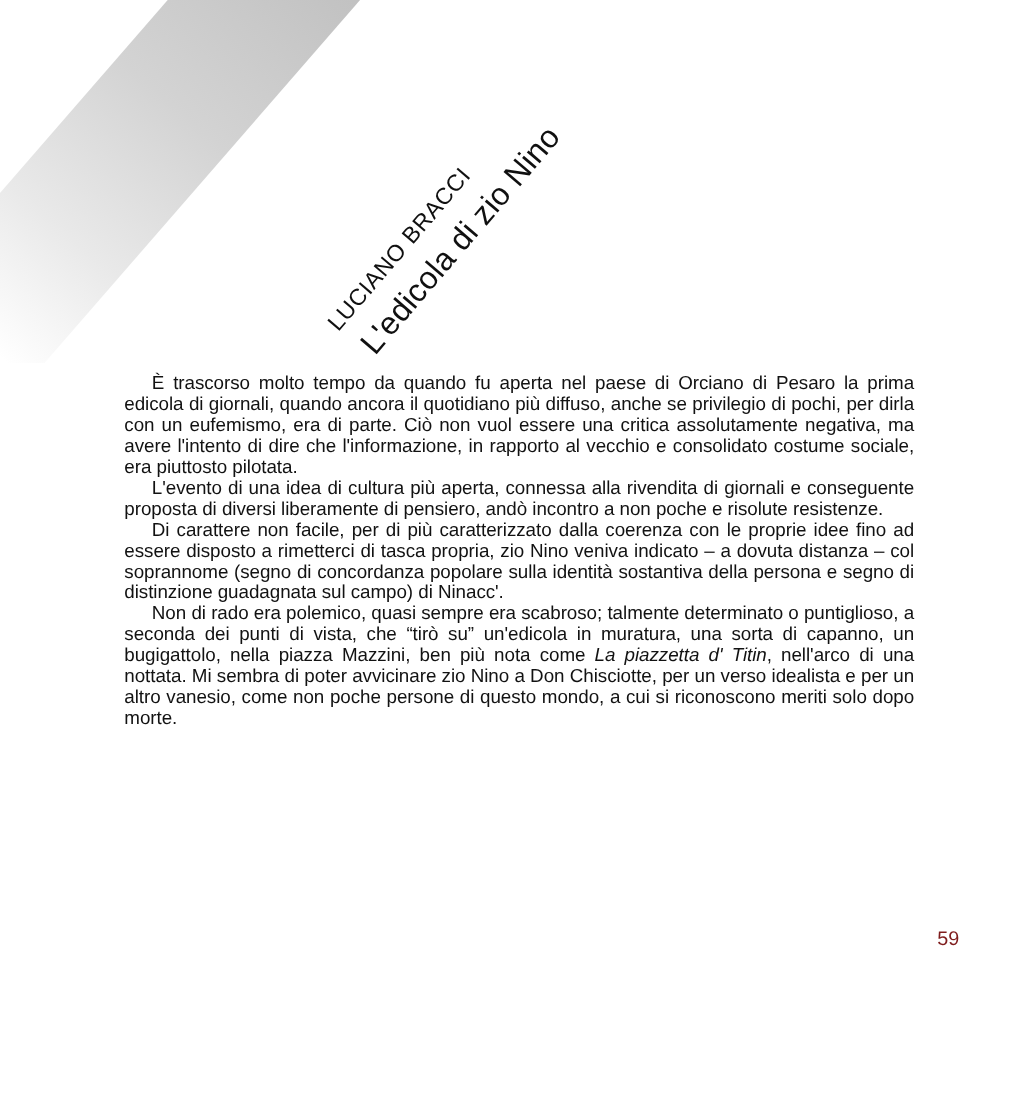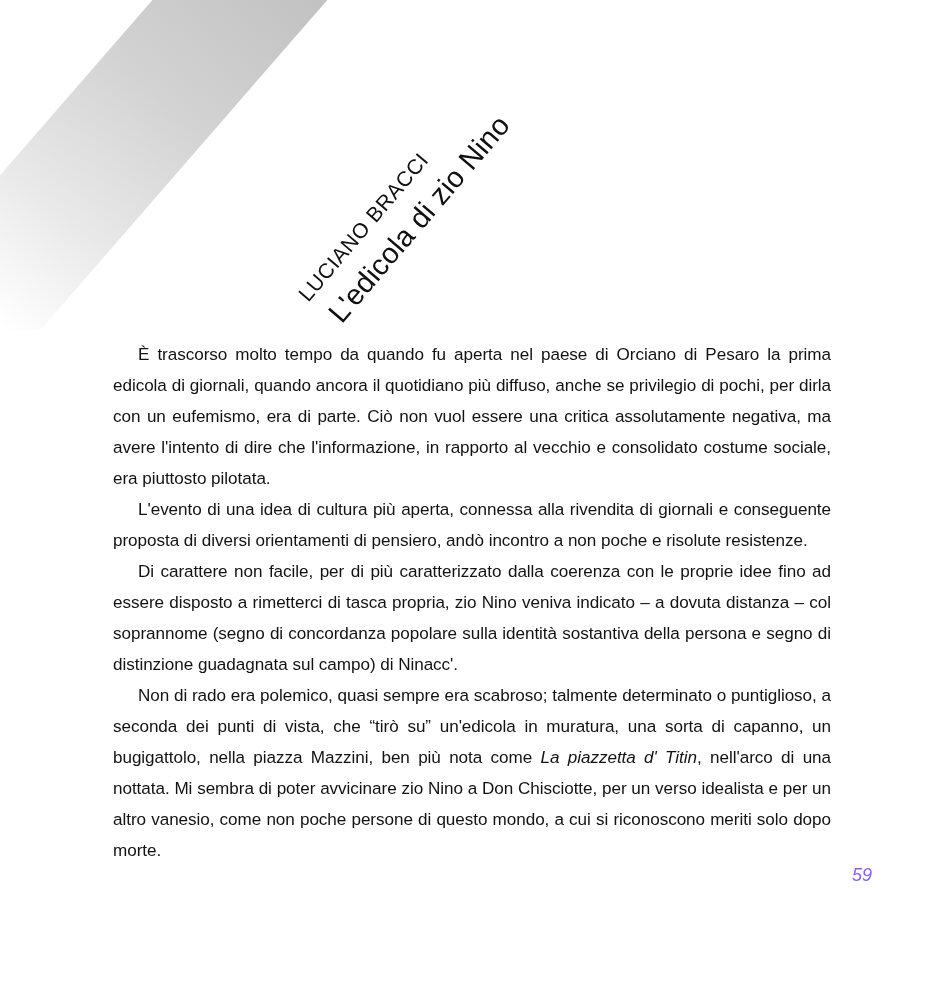--- a/index.html
+++ b/index.html
@@ -73,61 +73,60 @@
     top: 339px;
     width: 718px;
   }
 
   .para {
     margin: 0;
     text-align: justify;
     text-justify: inter-word;
     text-indent: 25px;
     font-size: 17.1px;
-    line-height: 31px;
+    line-height: 19px;
     letter-spacing: -0.05px;
     word-spacing: 0px;
     color: #121212;
   }
 
   .para em {
     font-style: italic;
   }
 
   
   .para:last-child { margin-bottom: 0; }
 
   
   #page-number {
     position: absolute;
     left: 852px;
-    top: 865px;
+    top: 843px;
     font-size: 18px;
-    font-style: italic;
-    color: #8b5cf6;
+    color: #7f1d1d;
   }
 </style>
 </head>
 <body>
 
 <div id="page">
 
   <div id="header-band">
     <div id="band-shape"></div>
   </div>
 
   <div class="head-text" id="author-line">LUCIANO BRACCI</div>
 
   <div class="head-text" id="chapter-title">L'edicola di zio Nino</div>
 
   <div id="body-column">
 
     <p class="para">È trascorso molto tempo da quando fu aperta nel paese di Orciano di Pesaro la prima edicola di giornali, quando ancora il quotidiano più diffuso, anche se privilegio di pochi, per dirla con un eufemismo, era di parte. Ciò non vuol essere una critica assolutamente negativa, ma avere l'intento di dire che l'informazione, in rapporto al vecchio e consolidato costume sociale, era piuttosto pilotata.</p>
 
-    <p class="para">L'evento di una idea di cultura più aperta, connessa alla rivendita di giornali e conseguente proposta di diversi orientamenti di pensiero, andò incontro a non poche e risolute resistenze.</p>
+    <p class="para">L'evento di una idea di cultura più aperta, connessa alla rivendita di giornali e conseguente proposta di diversi liberamente di pensiero, andò incontro a non poche e risolute resistenze.</p>
 
     <p class="para">Di carattere non facile, per di più caratterizzato dalla coerenza con le proprie idee fino ad essere disposto a rimetterci di tasca propria, zio Nino veniva indicato – a dovuta distanza – col soprannome (segno di concordanza popolare sulla identità sostantiva della persona e segno di distinzione guadagnata sul campo) di Ninacc'.</p>
 
 
 
     <p class="para"><span>Non di rado era polemico, quasi sempre era scabroso; talmente determinato o puntiglioso, a seconda dei punti di vista, che “tirò su” un'edicola in muratura, una sorta di capanno, un bugigattolo, nella piazza Mazzini, ben più nota come </span><em>La piazzetta d' Titin</em><span>, nell'arco di una nottata. Mi sembra di poter avvicinare zio Nino a Don Chisciotte, per un verso idealista e per un altro vanesio, come non poche persone di questo mondo, a cui si riconoscono meriti solo dopo morte.</span></p>
 
   </div>
 
   <div id="page-number">59</div>

